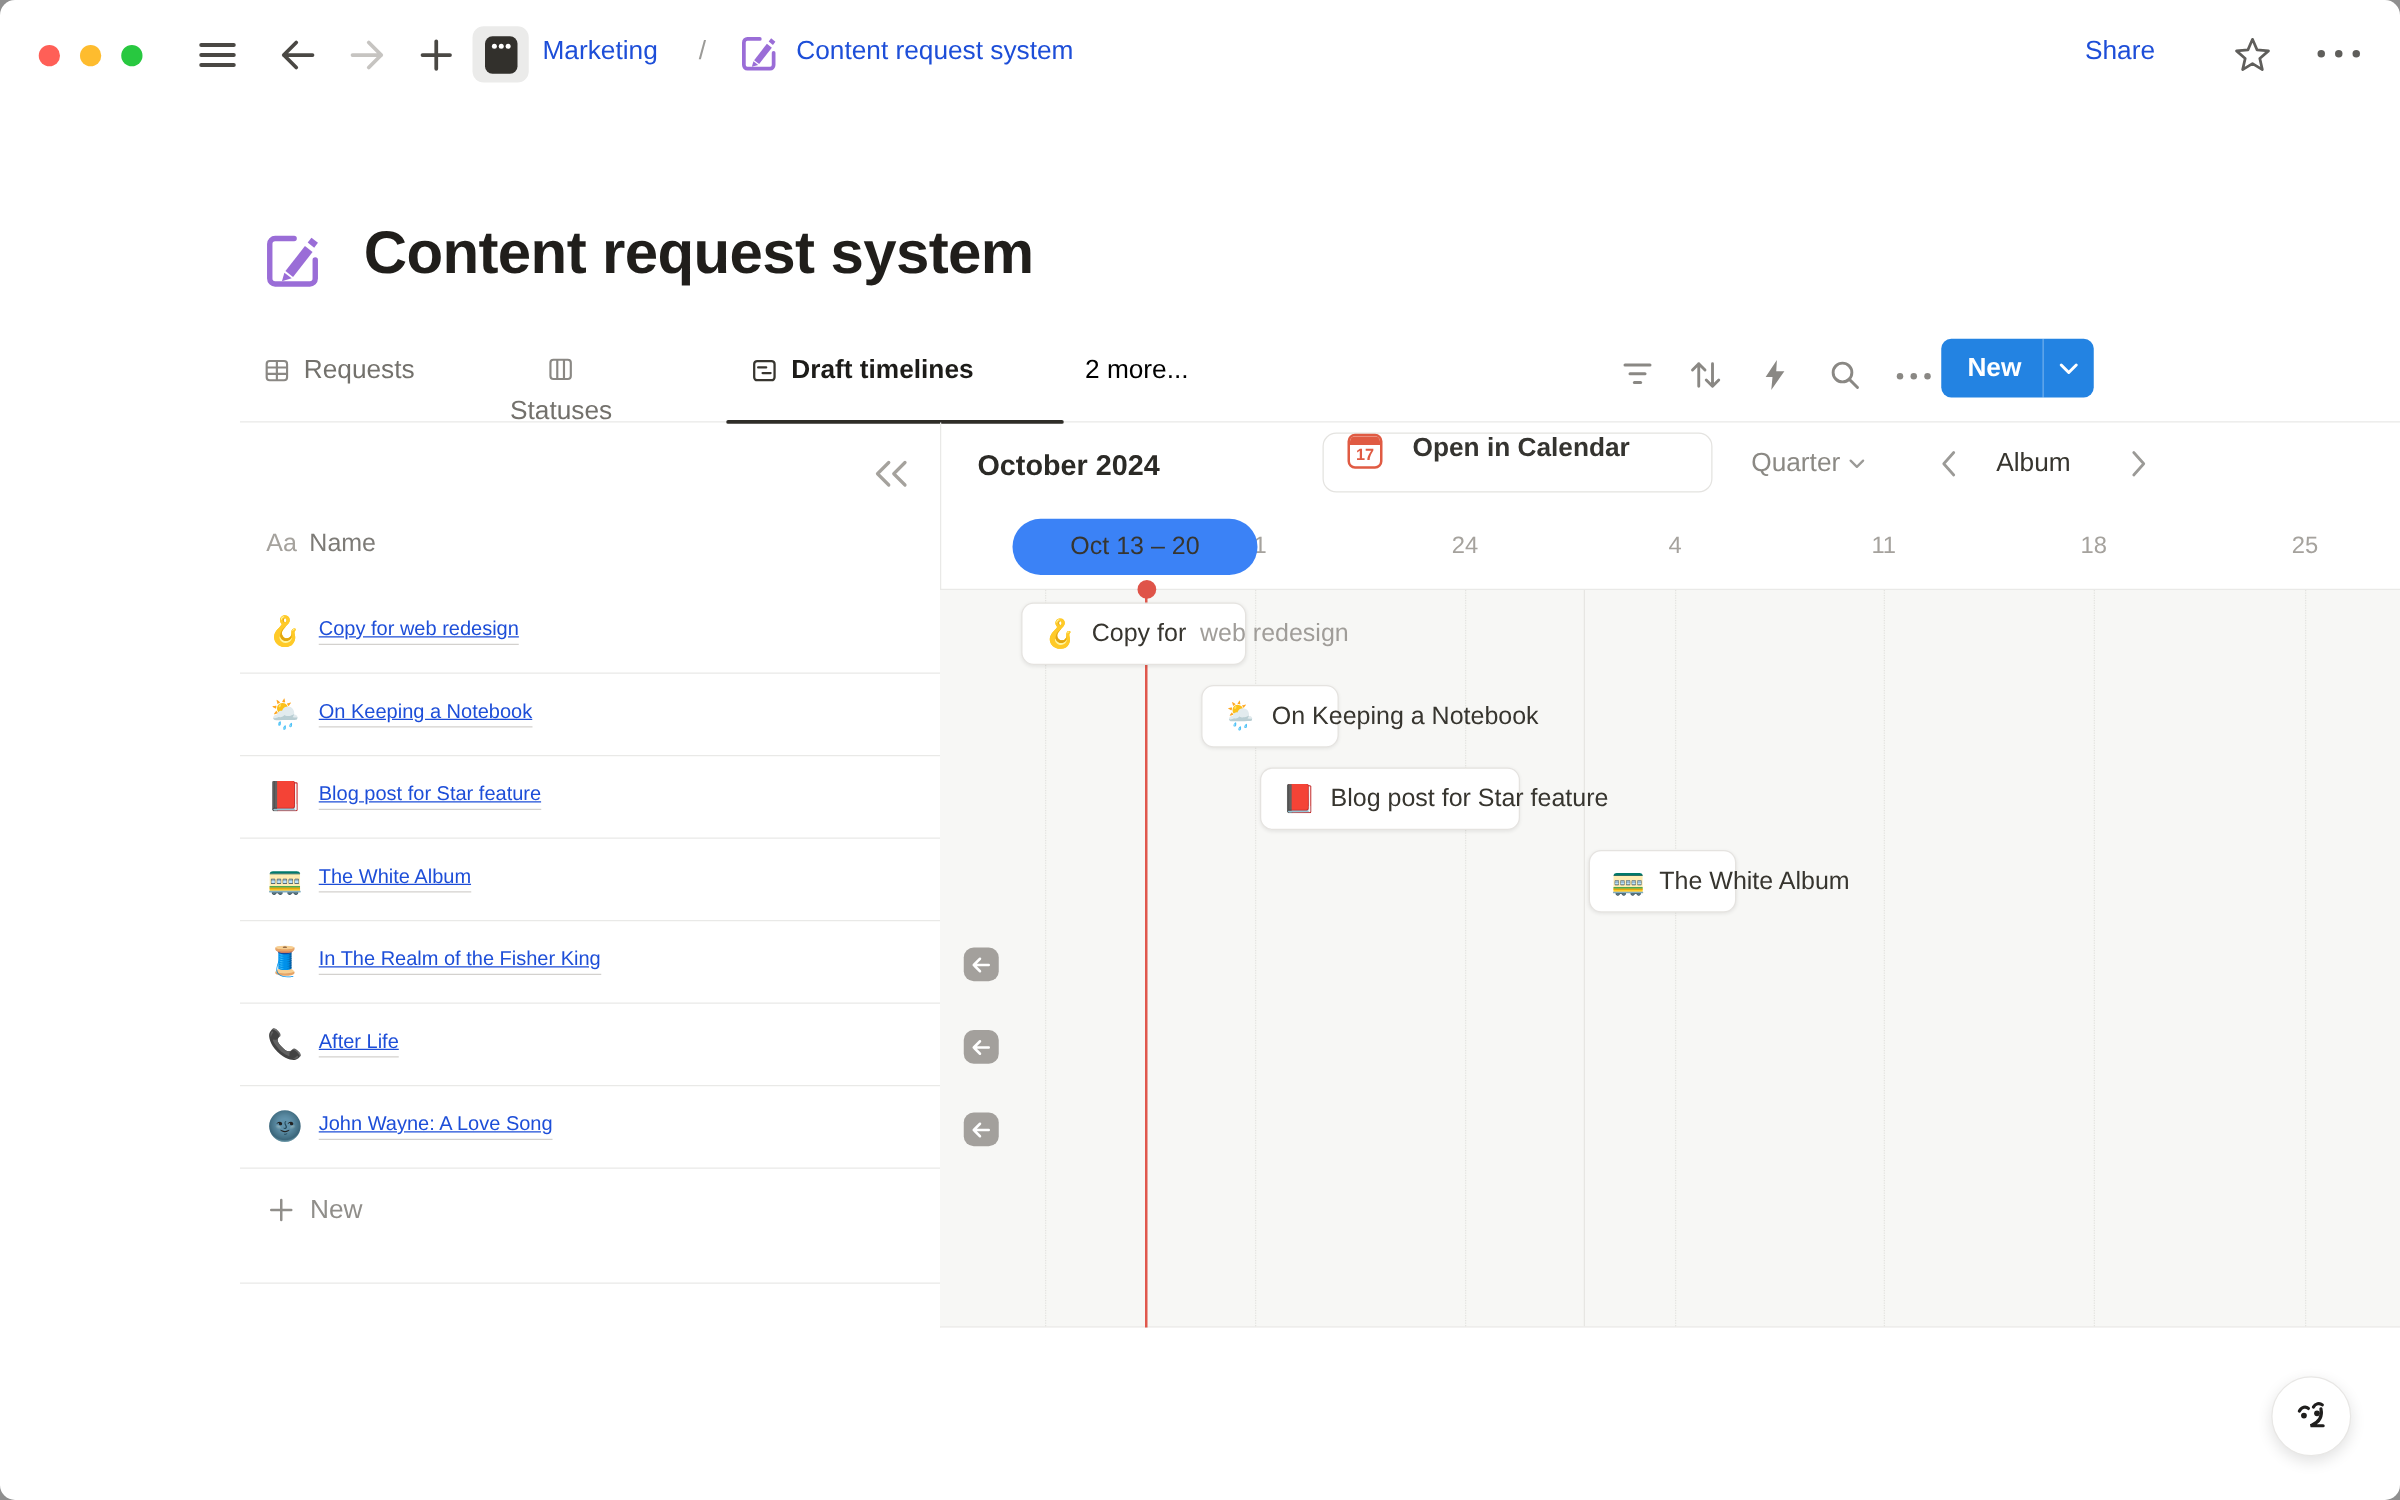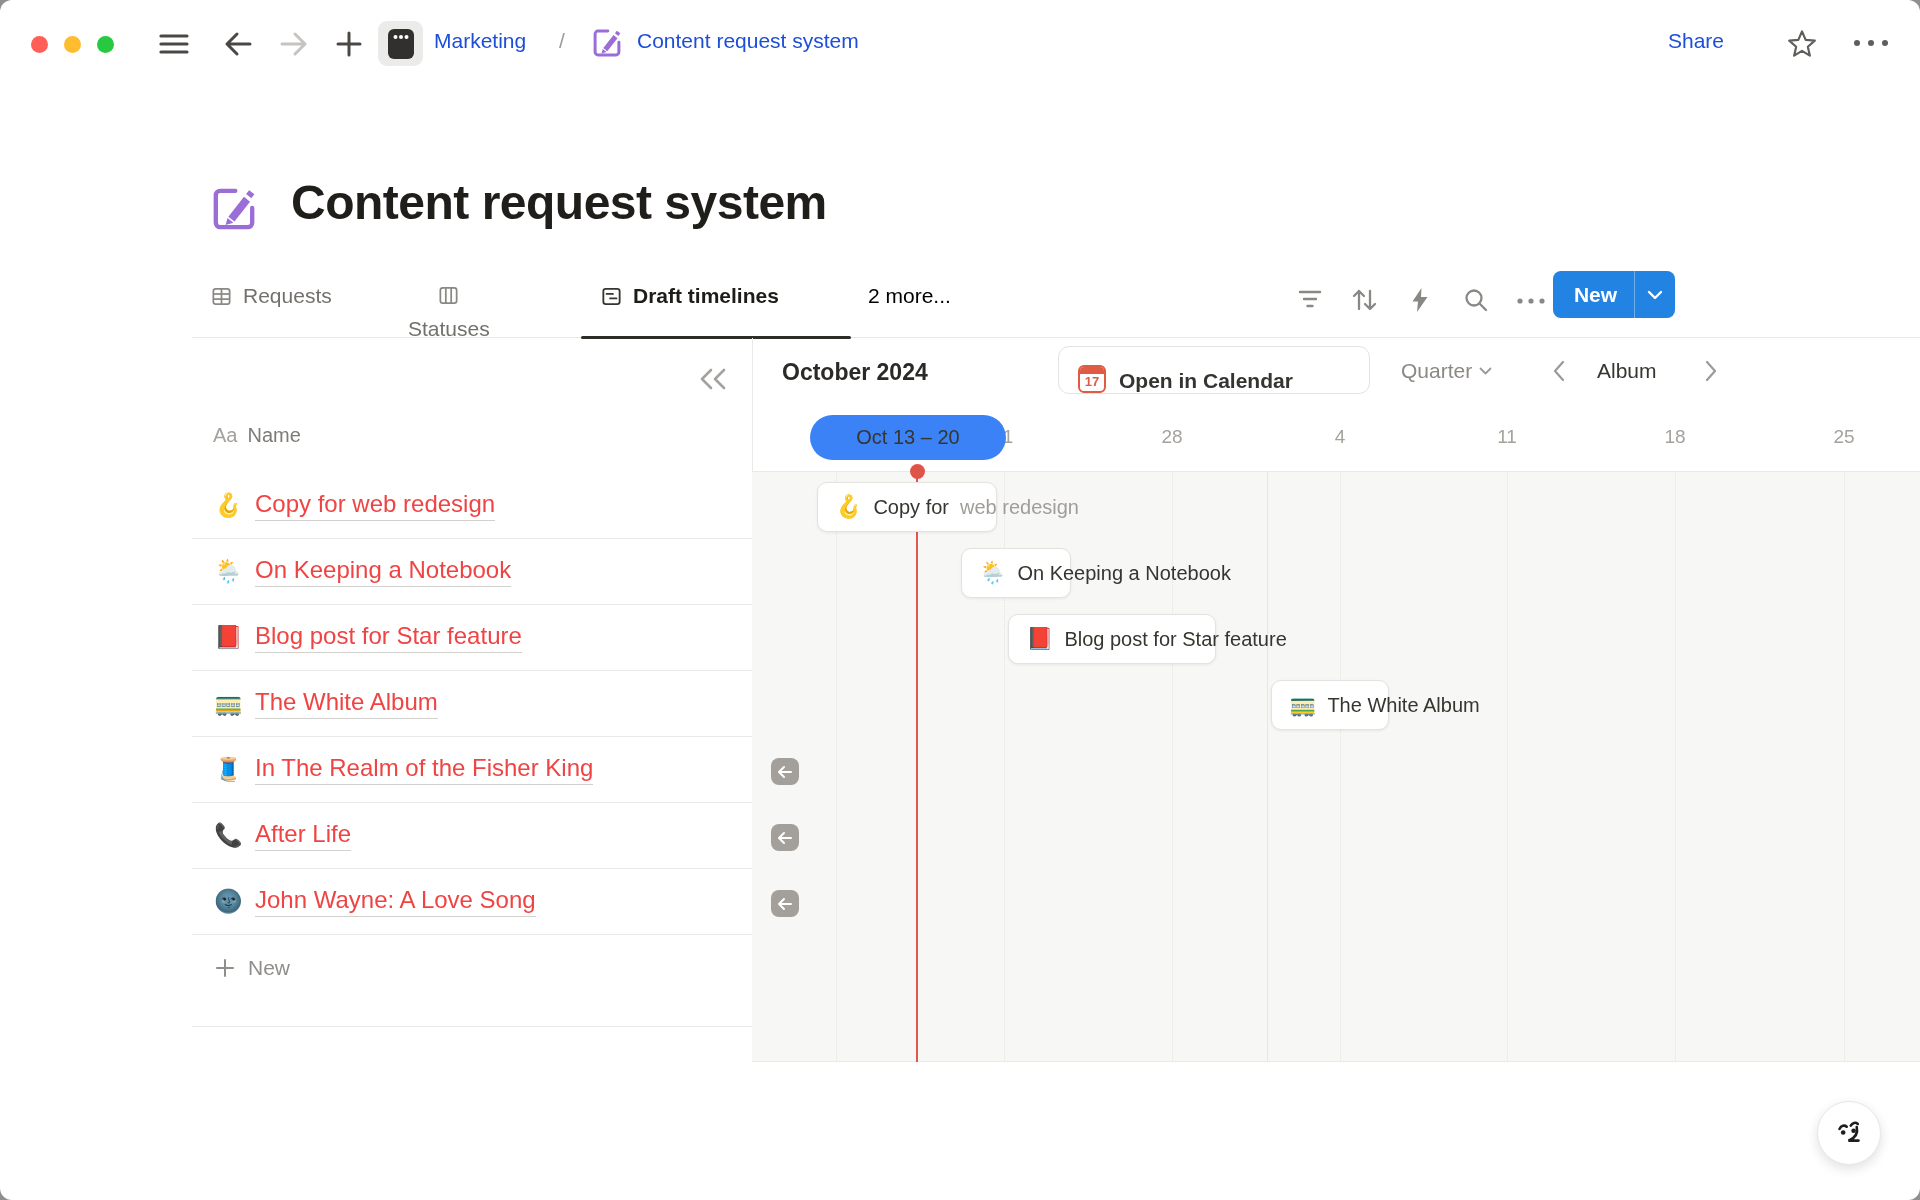--- a/index.html
+++ b/index.html
@@ -23,28 +23,28 @@
   #new-btn{position:absolute;left:1361px;top:1px;width:122px;height:47px;background:#2383e2;border-radius:8px;display:flex;align-items:center;cursor:pointer;}
   #new-btn .lbl{flex:1;text-align:center;color:#fff;font-size:21px;font-weight:600;padding-left:4px;}
   #new-btn .sep{width:1px;height:47px;background:rgba(255,255,255,.35);}
   #new-btn .chev{width:40px;display:flex;justify-content:center;}
   
   #collapse{position:absolute;left:698px;top:366px;color:#a5a29d;cursor:pointer;}
   #col-hdr{position:absolute;left:213px;top:424px;font-size:20px;display:flex;gap:10px;align-items:baseline;}
   #lp-rows{position:absolute;left:192px;top:473px;width:560px;}
   .lp-row{height:66px;display:flex;align-items:center;gap:13px;padding-left:22px;border-bottom:1px solid #e9e9e7;cursor:pointer;}
   .lp-row .emj{font-size:23px;width:28px;text-align:center;}
-  .lp-row .ttl{font-size:24px;font-weight:500;color:#ef4444;border-bottom:1.5px solid #d3d1ce;padding-bottom:2px;white-space:nowrap;}
+  .lp-row .ttl{font-size:16px;font-weight:500;color:#1d4ed8;border-bottom:1.5px solid #d3d1ce;padding-bottom:2px;white-space:nowrap;text-decoration:underline;}
   .lp-new{height:66px;display:flex;align-items:center;gap:12px;padding-left:22px;color:#908e8a;font-size:21px;cursor:pointer;}
   #lp-last-div{position:absolute;left:192px;top:1026px;width:560px;height:1px;background:#e9e9e7;}
   #vdiv{position:absolute;left:752px;top:338px;width:1px;height:724px;background:#e9e9e7;}
   
   #tl-controls{position:absolute;left:752px;top:337px;width:1168px;height:75px;}
   #tl-month{position:absolute;left:30px;top:22px;font-size:23px;font-weight:700;color:#2b2a26;white-space:nowrap;}
-  #open-cal{position:absolute;left:306px;top:9px;width:312px;height:48px;background:#fff;border:1px solid #e4e3e0;border-radius:11px;display:flex;align-items:flex-end;gap:13px;padding-left:19px;cursor:pointer;}
+  #open-cal{position:absolute;left:306px;top:9px;width:312px;height:48px;background:#fff;border:1px solid #e4e3e0;border-radius:11px;display:flex;align-items:flex-start;gap:24px;padding-left:19px;cursor:pointer;}
   #open-cal .txt{font-size:21px;font-weight:600;color:#353430;white-space:nowrap;}
   .cal-ic{width:28px;height:28px;border:2px solid #e05b43;border-radius:6px;background:#fff;position:relative;overflow:hidden;}
   .cal-ic .top{position:absolute;left:0;top:0;width:100%;height:7px;background:#e05b43;}
   .cal-ic .day{position:absolute;left:0;top:7px;width:100%;text-align:center;font-size:13px;font-weight:700;color:#e05b43;}
   #zoom-sel{position:absolute;left:649px;top:22px;display:flex;align-items:center;gap:6px;color:#8b8984;font-size:21px;cursor:pointer;white-space:nowrap;}
   #nav-prev{position:absolute;left:800px;top:22px;cursor:pointer;color:#9b9a97;}
   #today-btn{position:absolute;left:845px;top:22px;font-size:21px;color:#37352f;cursor:pointer;}
   #nav-next{position:absolute;left:952px;top:22px;cursor:pointer;color:#9b9a97;}
   #tl-dates{position:absolute;left:752px;top:412px;width:1168px;height:60px;border-bottom:1px solid #e9e9e7;}
   #range-pill{position:absolute;left:58px;top:3px;width:196px;height:45px;background:#3b82f6;border-radius:23px;display:flex;align-items:center;justify-content:center;font-size:20px;color:#37352f;cursor:pointer;white-space:nowrap;z-index:2;}
@@ -303,21 +303,21 @@
     <span id="nav-next">
       <svg width="14" height="24" viewBox="0 0 14 24">
           <path d="M3 3 L11 12 L3 21" stroke="#9b9a97" stroke-width="2.2" fill="none" stroke-linecap="round" stroke-linejoin="round"></path>
         </svg>
     </span>
   </div>
 
   <div id="tl-dates">
     <span id="range-pill">Oct 13 – 20</span>
     <span class="wk" style="left:256px;">1</span>
-    <span class="wk" style="left:420px;">28</span>
+    <span class="wk" style="left:420px;">24</span>
     <span class="wk" style="left:588px;">4</span>
     <span class="wk" style="left:755px;">11</span>
     <span class="wk" style="left:923px;">18</span>
     <span class="wk" style="left:1092px;">25</span>
   </div>
 
   <div id="tl-grid">
     <span class="gl-week" style="left:84px;"></span>
     <span class="gl-week" style="left:252px;"></span>
     <span class="gl-week" style="left:420px;"></span>

